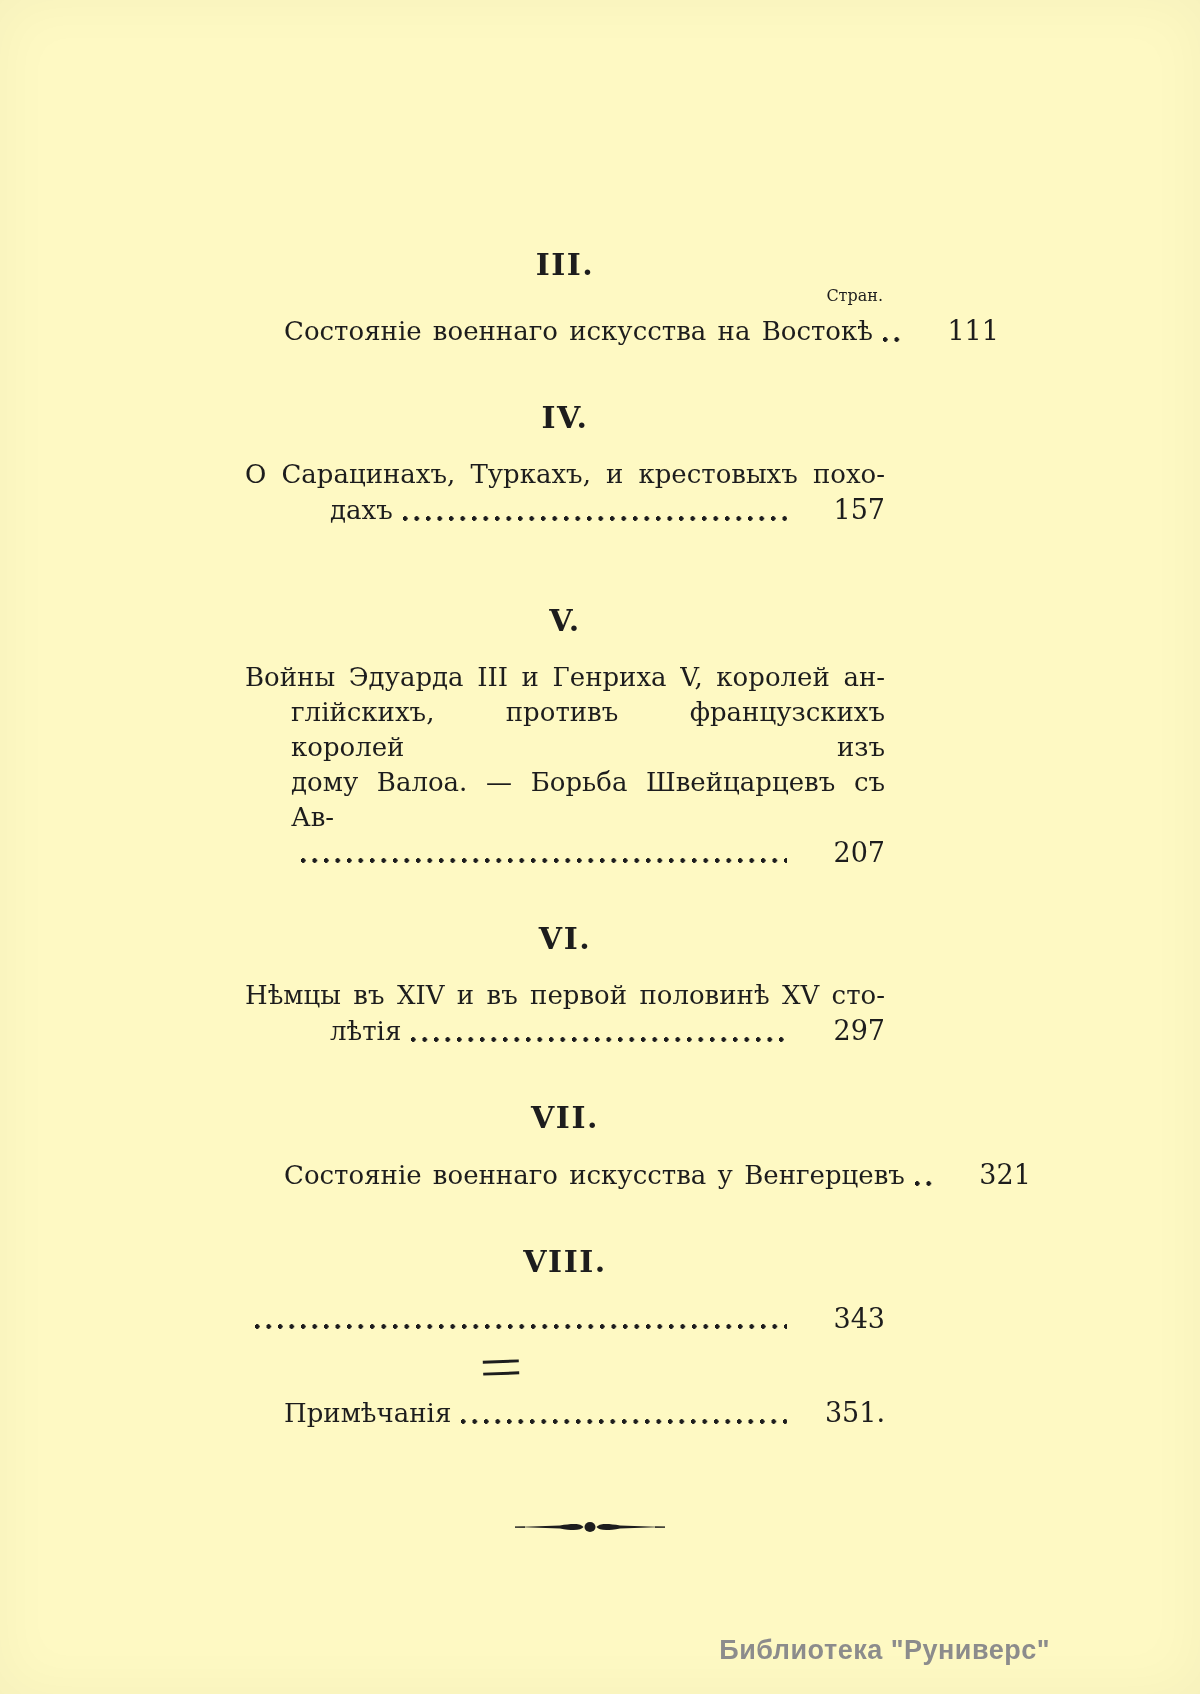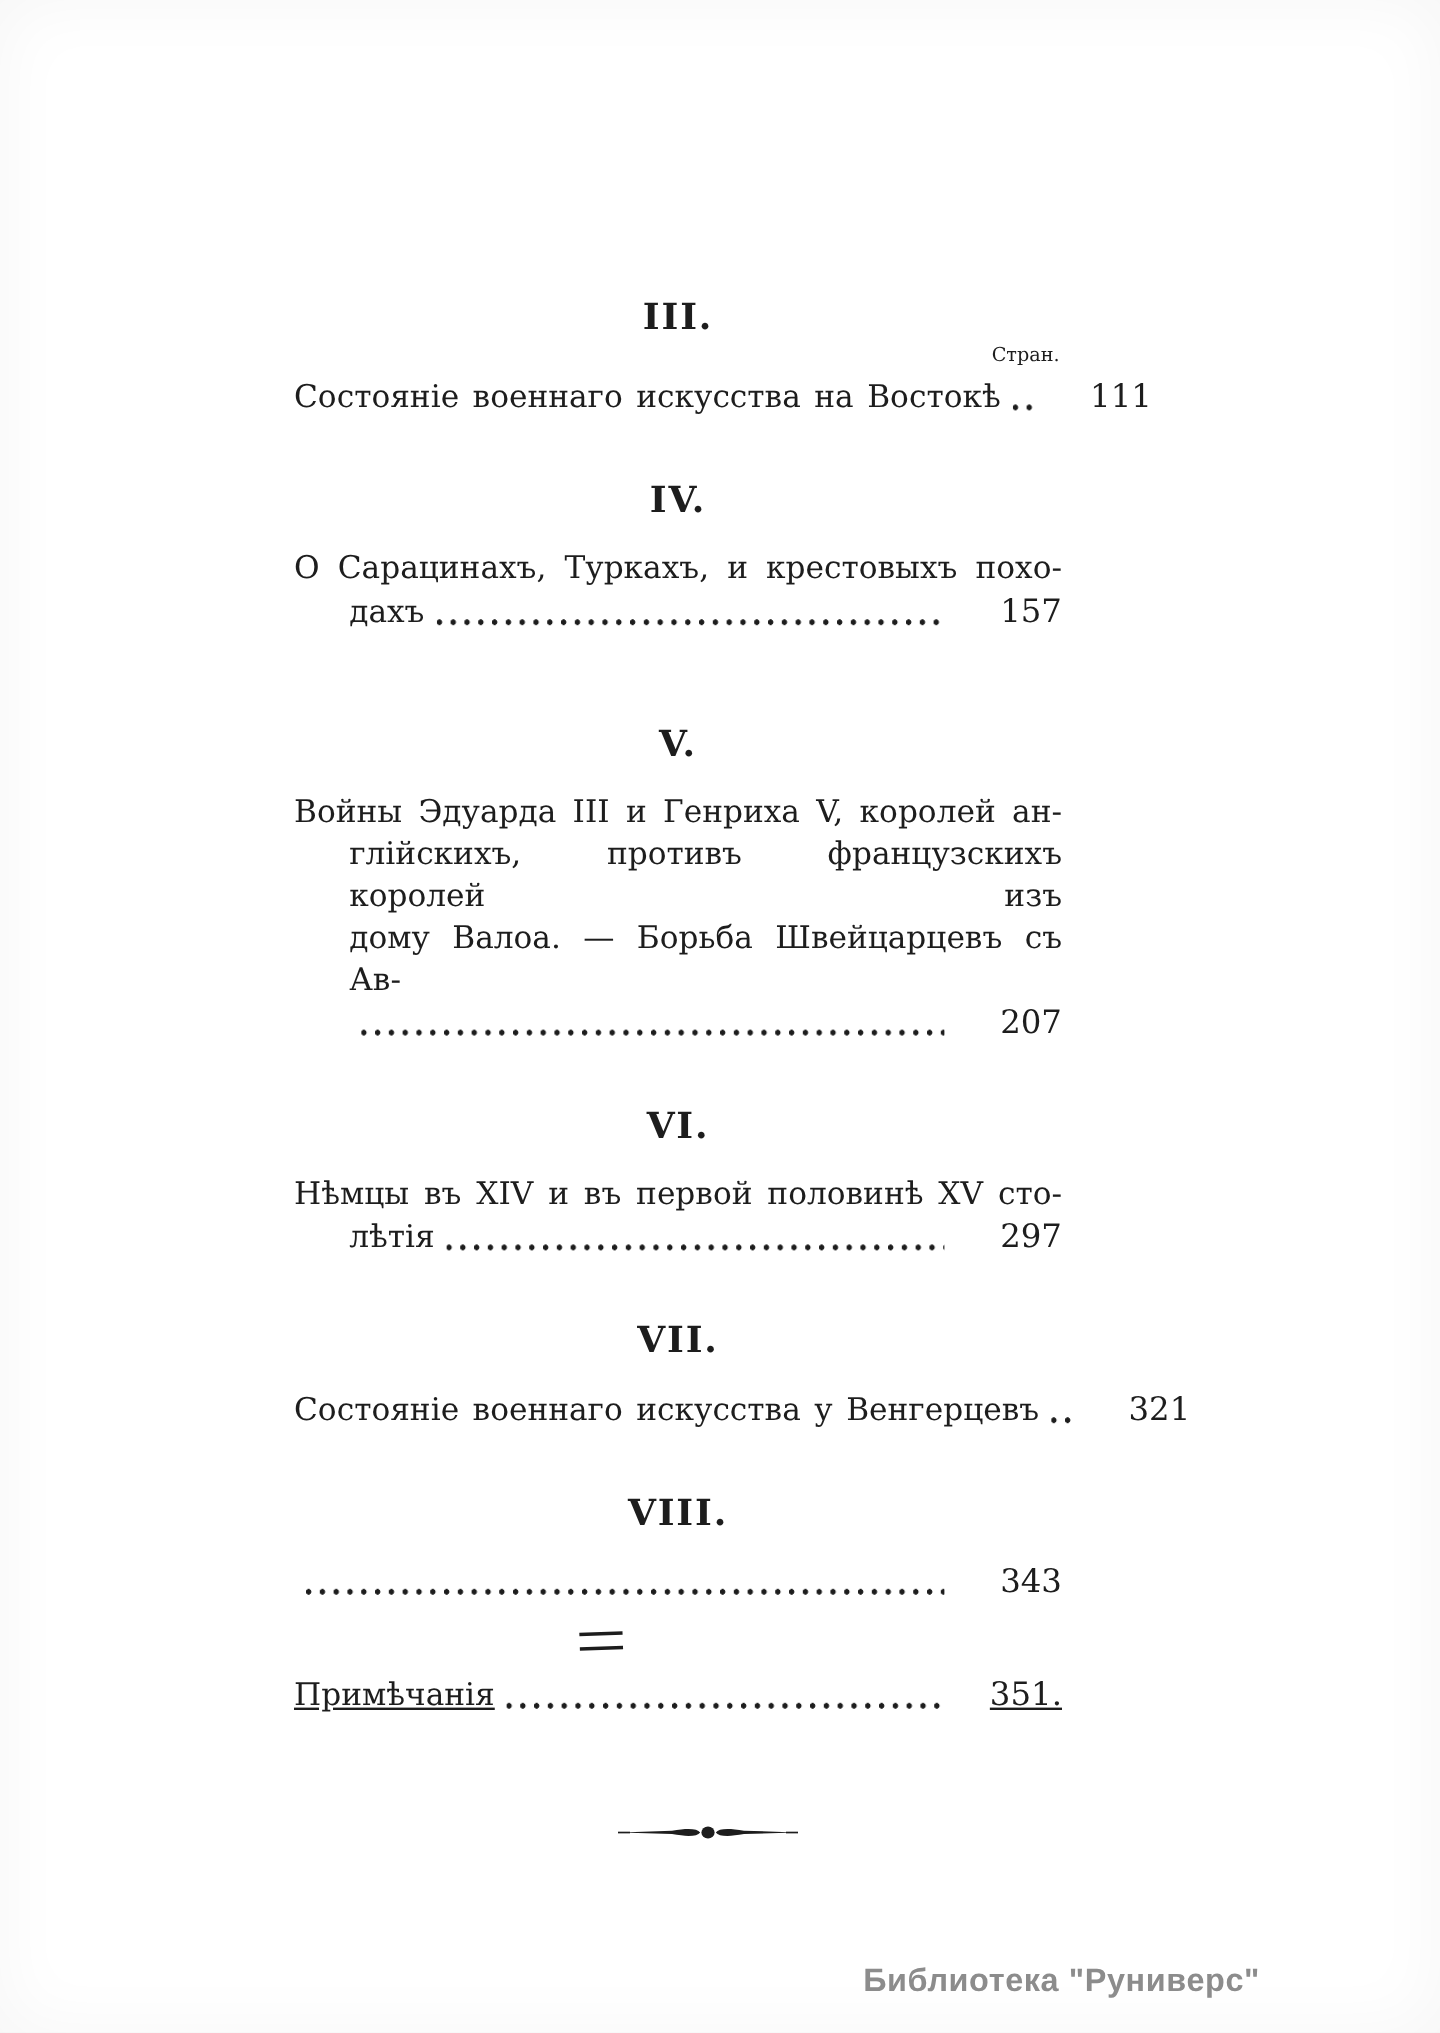--- a/index.html
+++ b/index.html
@@ -1,20 +1,20 @@
 <!DOCTYPE html>
 <html style="--ink: #1d1d1d; --wm: #8c8c8c;"><head>
 <meta charset="utf-8">
 <style>
   :root { --ink:#1d1d1d; --wm:#8c8c8c; }
   html,body { margin:0; padding:0; }
   body { background:#e9e9e9; }
   .page {
     position:relative; width:1200px; height:1694px; margin:0 auto;
-    background:#ffffff;
+    background:#fef9c3;
     box-shadow: inset 0 0 60px rgba(0,0,0,0.04);
     overflow:hidden;
     font-family:"DejaVu Serif","Liberation Serif",serif;
     color:var(--ink);
   }
   .column { position:absolute; left:245px; top:0; width:640px; padding-top:250px; }
   .numeral {
     margin:0; text-align:center; font-size:30px; font-weight:700;
     letter-spacing:1.5px; line-height:1;
   }
@@ -22,34 +22,34 @@
   .sec.first { margin-top:0; }
   .sec.extra-gap { margin-top:78px; }
   .numeral { margin-bottom:24px; }
   .sec.first .numeral { margin-bottom:6px; }
   .col-header { text-align:right; font-size:16px; padding-right:2px; margin-bottom:8px; }
   .entry { font-size:26px; line-height:35px; word-spacing:3px; }
   .jline { text-align:justify; text-align-last:justify; }
   .cont { padding-left:46px; }
   .toc-line { display:flex; align-items:baseline; }
   .toc-line.cont { padding-left:46px; }
-  .toc-text { white-space:nowrap; flex:0 1 auto; }
+  .toc-text { white-space:nowrap; flex:0 1 auto;margin-left:39px; }
   .leader {
     flex:1 1 auto; min-width:18px; height:5px; align-self:flex-end;
     margin:0 6px 7px 10px;
     background-image:radial-gradient(circle at 2.2px 2.5px, var(--ink) 2.1px, transparent 2.5px);
     background-size:11.5px 5px; background-repeat:repeat-x;
   }
   .pagenum { flex:0 0 auto; min-width:66px; text-align:right; margin-left:26px; font-size:27px; }
   .equals {
     width:36px; height:9px; margin:24px 0 20px 238px;
     border-top:3px solid var(--ink); border-bottom:3px solid var(--ink);
     transform:rotate(-2deg);
   }
-  .notes-block { margin-top:0;text-decoration:underline; }
+  .notes-block { margin-top:0; }
   .tailpiece { margin:88px 0 0 0; text-align:center; padding-left:50px; }
   .watermark {
     position:absolute; right:150px; bottom:28px;
     font-family:"Liberation Sans","DejaVu Sans",sans-serif;
     font-size:27px; font-weight:600; color:var(--wm); letter-spacing:0.5px;
   }
 </style>
 </head>
 <body>
 

